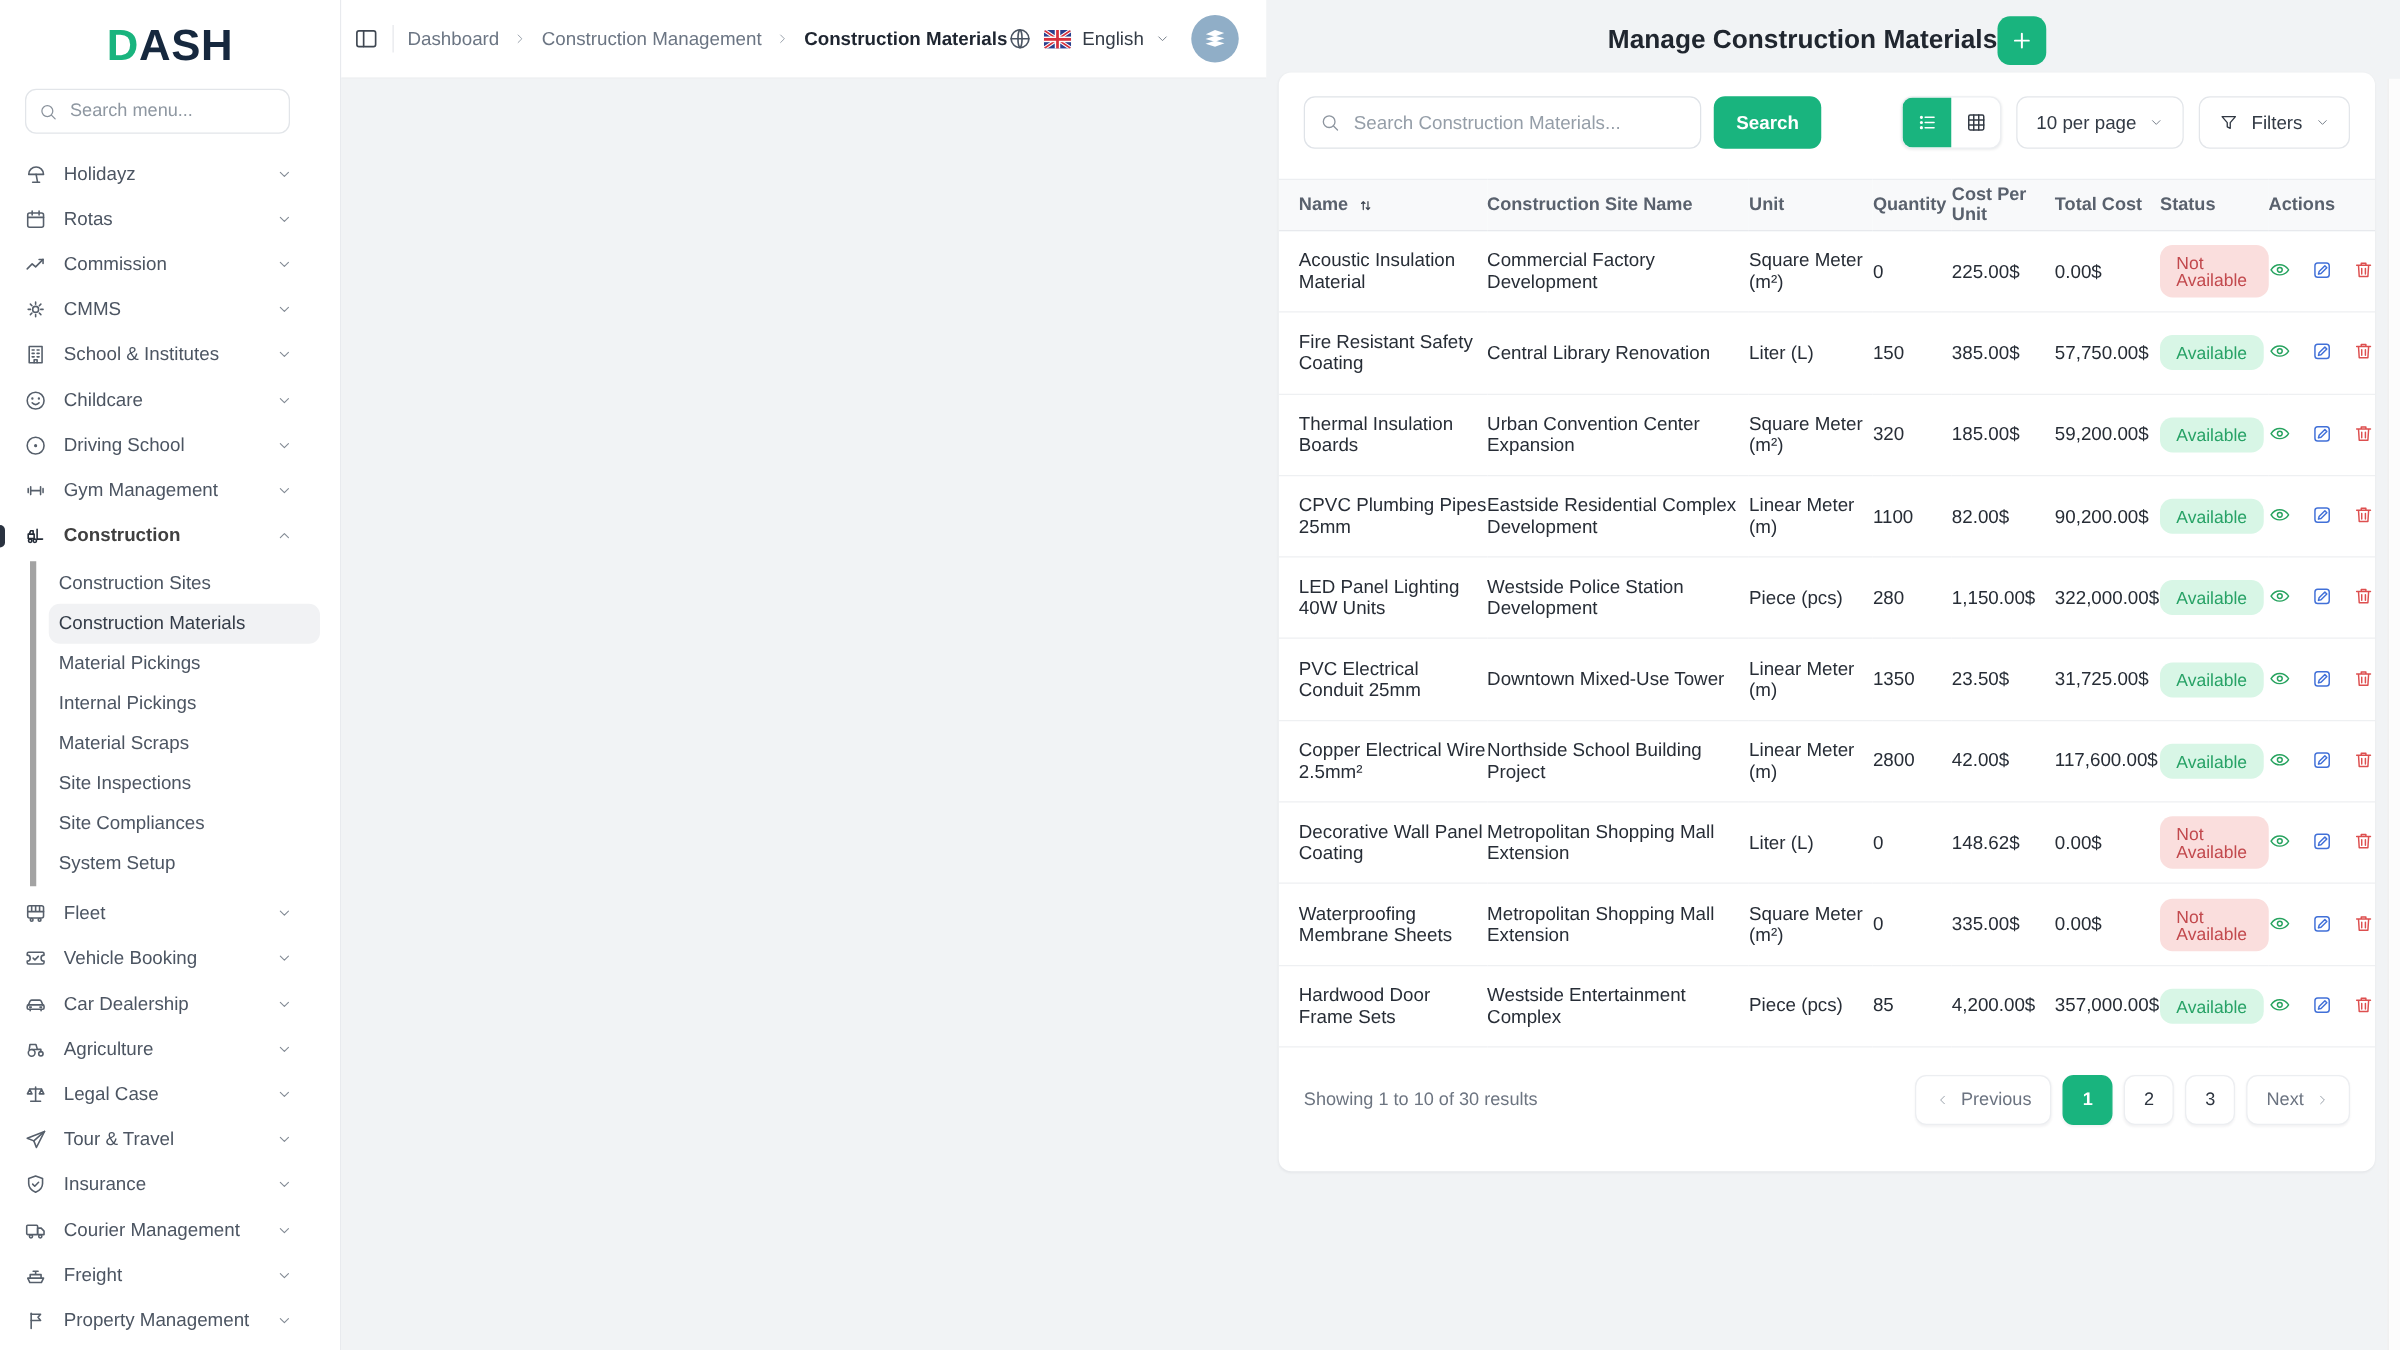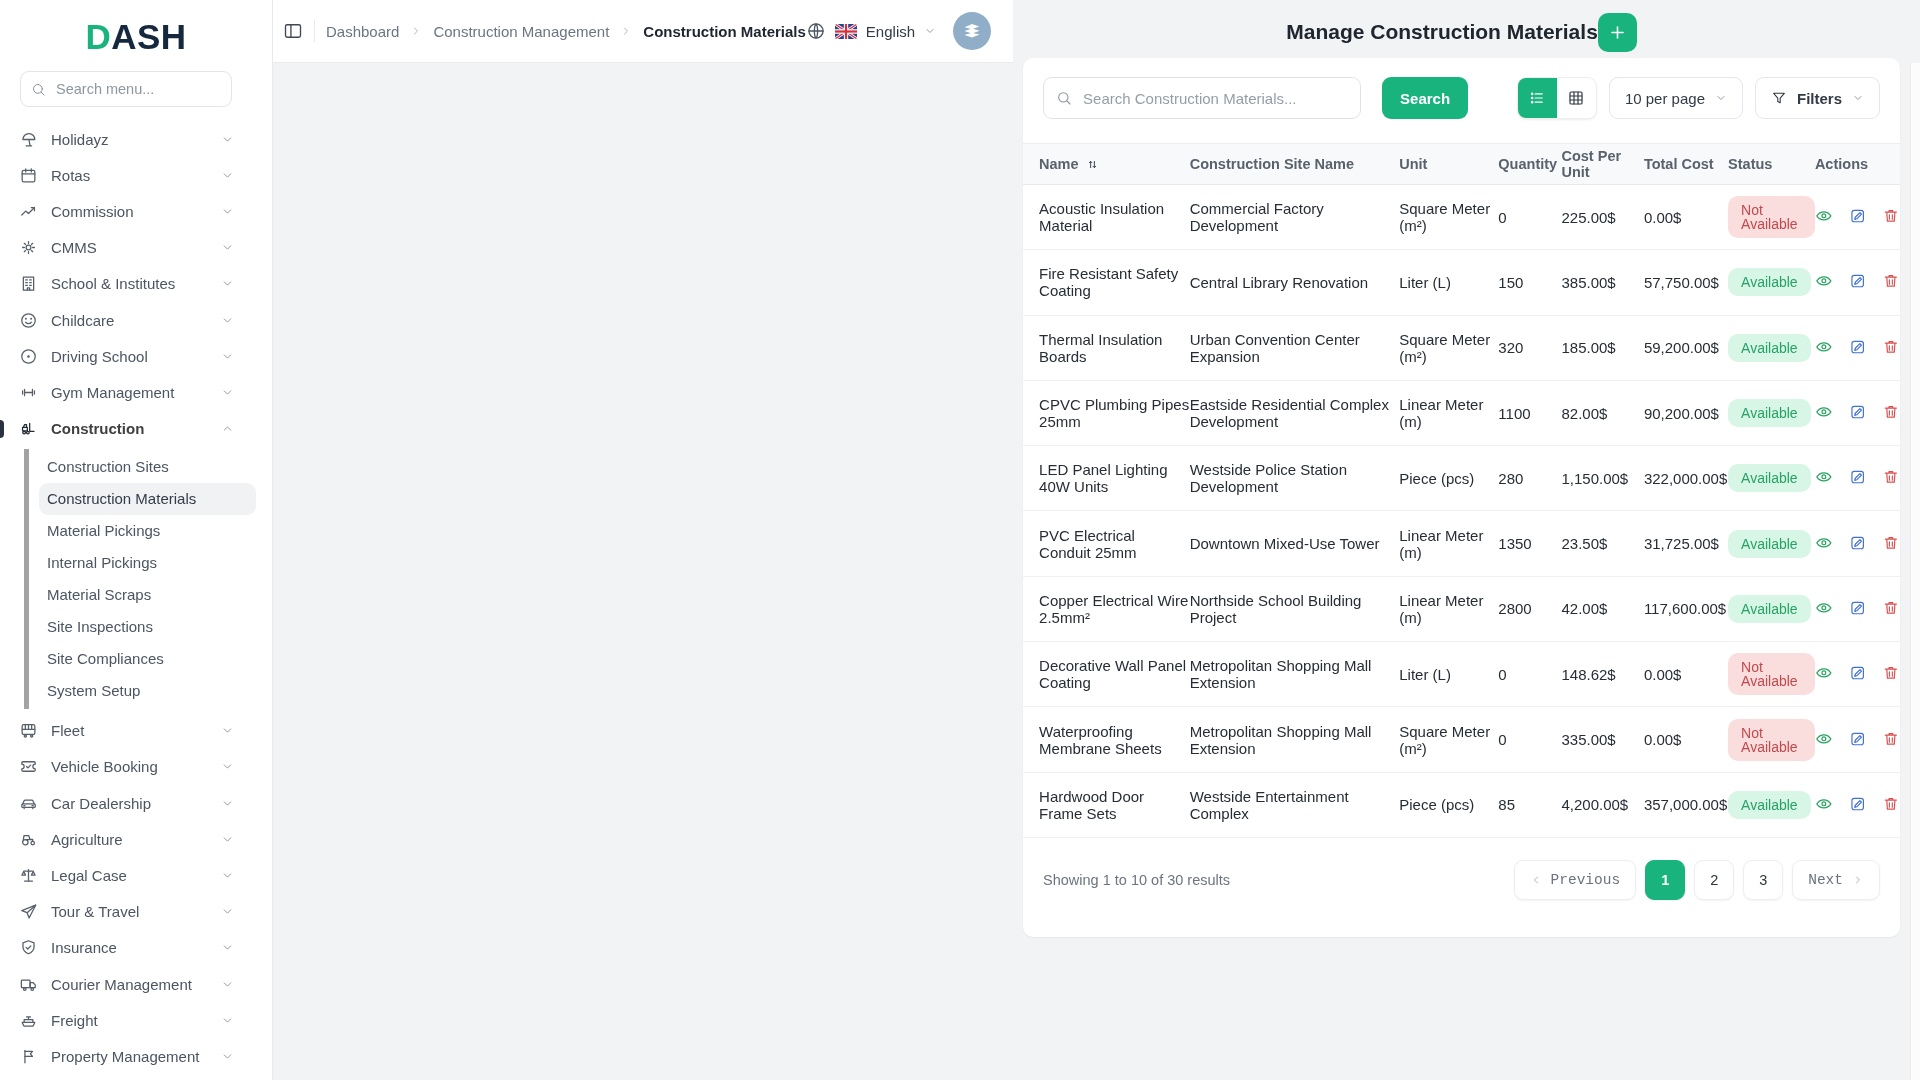--- a/index.html
+++ b/index.html
@@ -65,38 +65,38 @@
   .title-row{display:flex;align-items:center;justify-content:center;margin-top:9px;height:46px}
   h1.page-title{margin:0;font-size:21px;font-weight:700;color:var(--ink)}
   .add-btn{width:39px;height:39px;border-radius:10px;background:var(--accent);color:#fff;border:none;
         display:flex;align-items:center;justify-content:center;cursor:pointer}
   .add-btn .icon{width:19px;height:19px}
   .add-btn svg{stroke-width:2}
 
   .card{background:#fff;border-radius:10px;margin-top:3px;height:879px;display:flex;flex-direction:column;
         box-shadow:0 1px 2px rgba(16,24,40,.05);overflow:hidden}
   .toolbar{display:flex;align-items:center;justify-content:space-between;padding:19px 20px 0}
-  .tl-left{display:flex;gap:21px}
+  .tl-left{display:flex;gap:10px}
   .search-wrap{display:flex;align-items:center;gap:9px;width:318px;height:42px;border:1px solid #dfe3e8;
         border-radius:9px;padding:0 12px;color:#8d959f;background:#fff}
   .search-wrap .icon{width:16px;height:16px}
   .search-wrap input{flex:1;border:0;outline:0;font-size:15px;color:#3c4450;background:transparent}
   .search-wrap input::placeholder{color:#959ea8}
   .btn-search{height:42px;padding:0 18px;background:var(--accent);color:#fff;border:none;border-radius:9px;
         font-size:15px;font-weight:700;cursor:pointer;font-family:inherit}
   .tl-right{display:flex;align-items:center;gap:12px}
   .toggle{display:flex;border-radius:9px;overflow:hidden;border:1px solid #eceef1;background:#fff;
         box-shadow:0 1px 2px rgba(16,24,40,.08)}
   .seg{width:39px;height:40px;display:flex;align-items:center;justify-content:center;cursor:pointer}
   .seg .icon{width:18px;height:18px}
   .seg.active{background:var(--accent);color:#fff}
   .seg:not(.active){color:#333a44}
   .select-like,.btn-filters{display:flex;align-items:center;gap:10px;height:42px;border:1px solid #e3e6ea;
         border-radius:9px;background:#fff;padding:0 15px;font-size:15px;color:#323a45;cursor:pointer}
-  .btn-filters{font-weight:700}
+  .btn-filters{font-weight:400}
   .funnel{width:16px;height:16px;color:#2f3742}
 
   .table-wrap{margin-top:24px}
   table{width:100%;border-collapse:collapse;table-layout:fixed}
   thead th{background:#f8f9fa;border-top:1px solid #eceef1;border-bottom:1px solid #e7e9ed;height:41px;
         text-align:left;font-size:14.5px;font-weight:700;color:#59616d;padding:0}
   thead th:first-child{padding-left:16px}
   .th-inner{display:flex;align-items:center;gap:6px}
   .sort-ic{width:15px;height:15px;color:#3f4752}
   tbody td{height:65.3px;border-bottom:1px solid #eef0f2;font-size:15px;color:#272d36;padding:0;vertical-align:middle}
@@ -106,21 +106,21 @@
   .badge.no{background:var(--no-bg);color:var(--no-tx)}
   .actions{display:flex;align-items:center;gap:16px}
   .act{width:20px;height:20px;cursor:pointer;background:none;border:none;padding:0}
   .act.view{color:var(--view)} .act.edit{color:var(--edit)} .act.del{color:var(--del)}
 
   .pagi{display:flex;align-items:center;justify-content:space-between;padding:22px 20px 0}
   .pagi-summary{font-size:14.5px;color:#6c7480}
   .pagi-ctrls{display:flex;align-items:center;gap:9px}
   .pg-btn{display:flex;align-items:center;gap:9px;height:40px;padding:0 15px;background:#fff;
         border:1px solid #eceef1;border-radius:9px;font-size:14.5px;color:#6b7380;cursor:pointer;
-        box-shadow:0 1px 2px rgba(16,24,40,.05);font-family:Liberation Mono, monospace}
+        box-shadow:0 1px 2px rgba(16,24,40,.05);font-family:Liberation Sans, sans-serif}
   .pg-num{width:40px;height:40px;display:flex;align-items:center;justify-content:center;border-radius:9px;
         border:1px solid #eceef1;background:#fff;font-size:14.5px;color:#2e3540;cursor:pointer;
         box-shadow:0 1px 2px rgba(16,24,40,.05)}
   .pg-num.active{background:var(--accent);border-color:var(--accent);color:#fff;font-weight:600}
   .pg-chev{width:12px;height:12px;color:#9aa2ab}
 
   .scroll-track{position:absolute;right:0;top:63px;width:10px;height:1017px;background:#fcfcfc;border-left:1px solid #ebebeb}
 </style>
 </head>
 <body>

